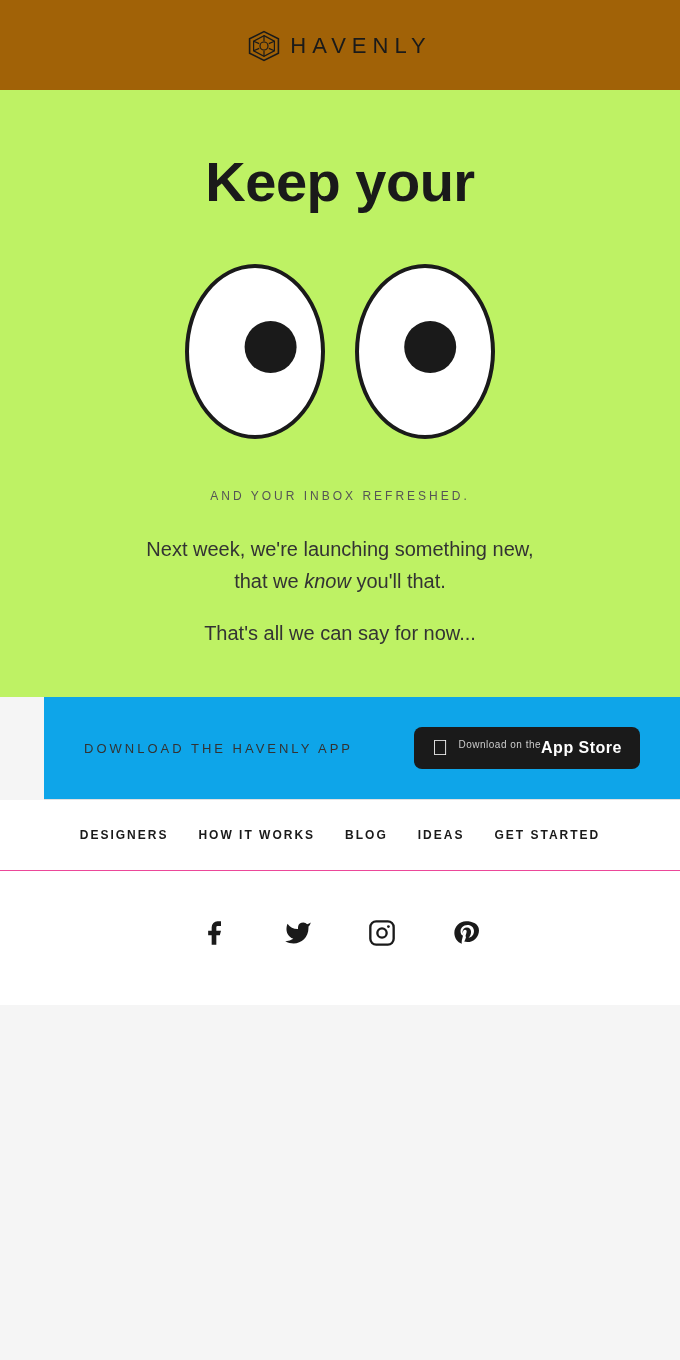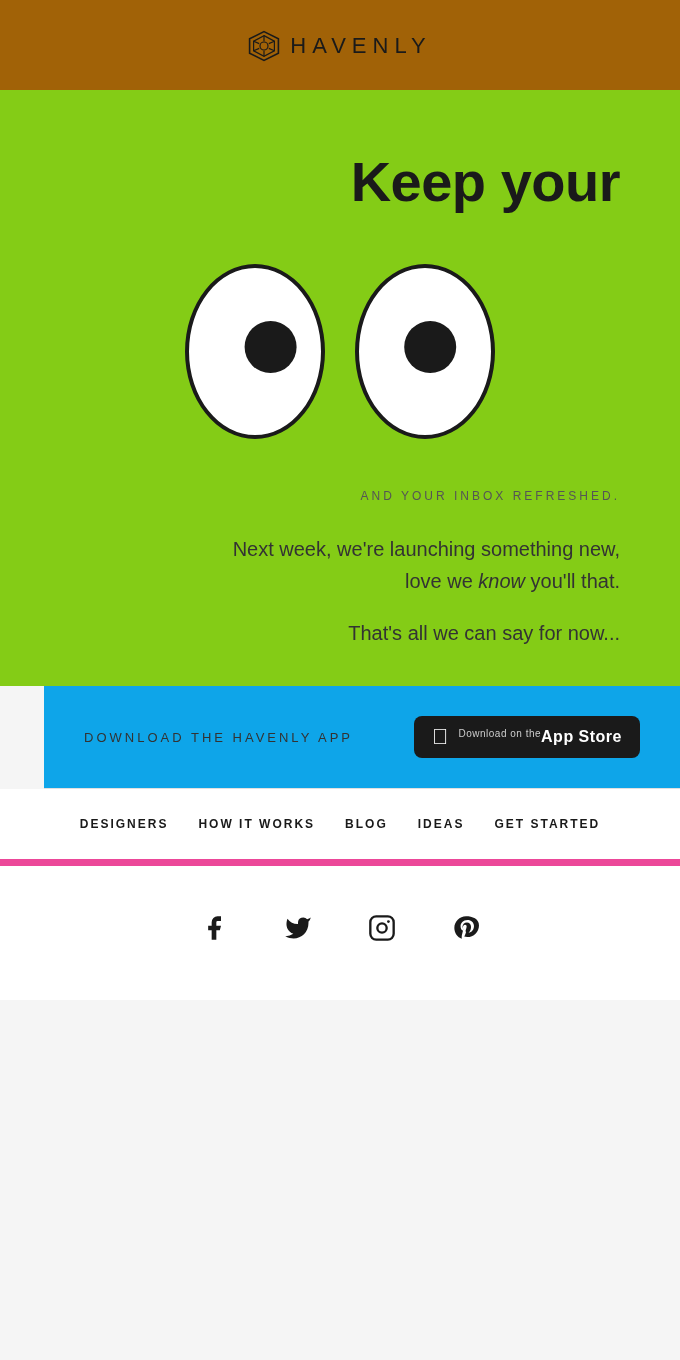--- a/index.html
+++ b/index.html
@@ -30,23 +30,23 @@
     .logo-text {
       font-size: 22px;
       letter-spacing: 6px;
       font-weight: 500;
       color: #1a1a1a;
       text-transform: uppercase;
     }
 
     
     .hero {
-      background: #84cc16;
-      padding: 60px 60px 37px;
-      text-align: right;
+      background: #bef264;
+      padding: 60px 60px 48px;
+      text-align: center;
     }
     .hero-headline {
       font-size: 56px;
       font-weight: 700;
       line-height: 1.15;
       color: #1a1a1a;
       margin-bottom: 50px;
       letter-spacing: -0.5px;
     }
     .eyes-container {
@@ -151,21 +151,21 @@
     }
 
     
     .footer-nav {
       background: #ffffff;
       padding: 28px 30px;
       display: flex;
       justify-content: center;
       align-items: center;
       gap: 30px;
-      border-bottom: 7px solid #ec4899;
+      border-bottom: 1px solid #ec4899;
     }
     .footer-nav-item {
       font-size: 12px;
       letter-spacing: 2px;
       text-transform: uppercase;
       color: #1a1a1a;
       font-weight: 600;
       cursor: pointer;
     }
 
@@ -221,21 +221,21 @@
     </div>
     <div class="eye">
       <div class="pupil"></div>
     </div>
   </div>
 
   <p class="sub-tagline">AND YOUR INBOX REFRESHED.</p>
 
   <p class="hero-body">
     <span>Next week, we're launching something new,</span><br>
-    <span>love we </span><em>know</em><span> you'll that.</span>
+    <span>that we </span><em>know</em><span> you'll that.</span>
   </p>
 
   <p class="hero-closing">That's all we can say for now...</p>
 </section>
 
 <section class="app-section">
   <span class="app-label">DOWNLOAD THE HAVENLY APP</span>
   <a class="app-store-btn" href="#">
     <span class="apple-icon"></span>
     <div class="btn-text-wrap">

